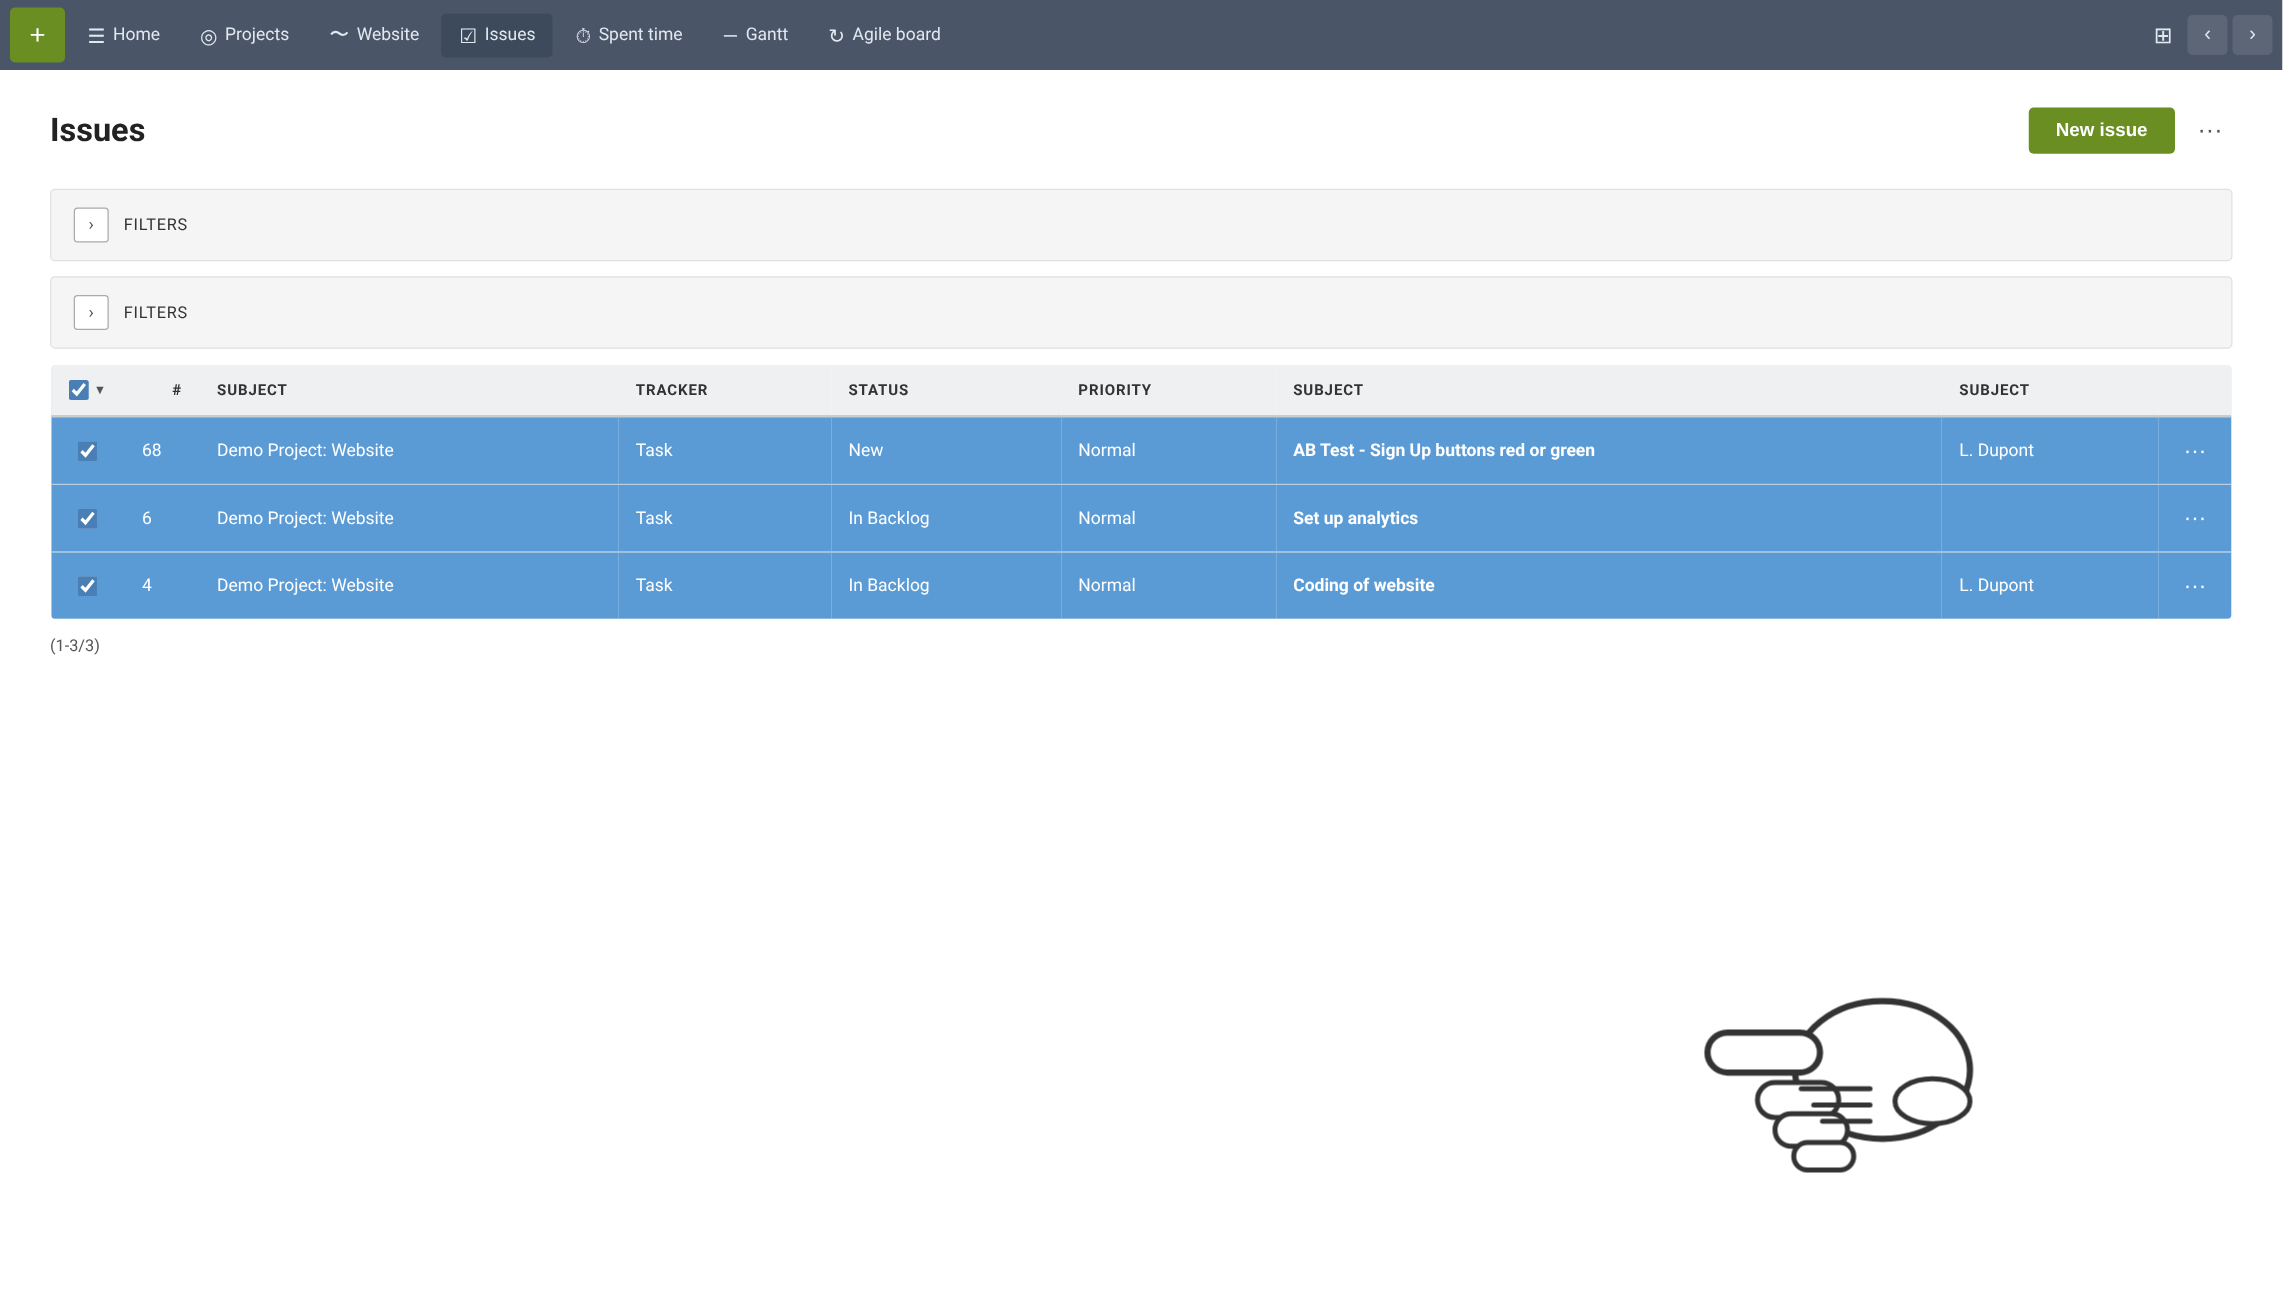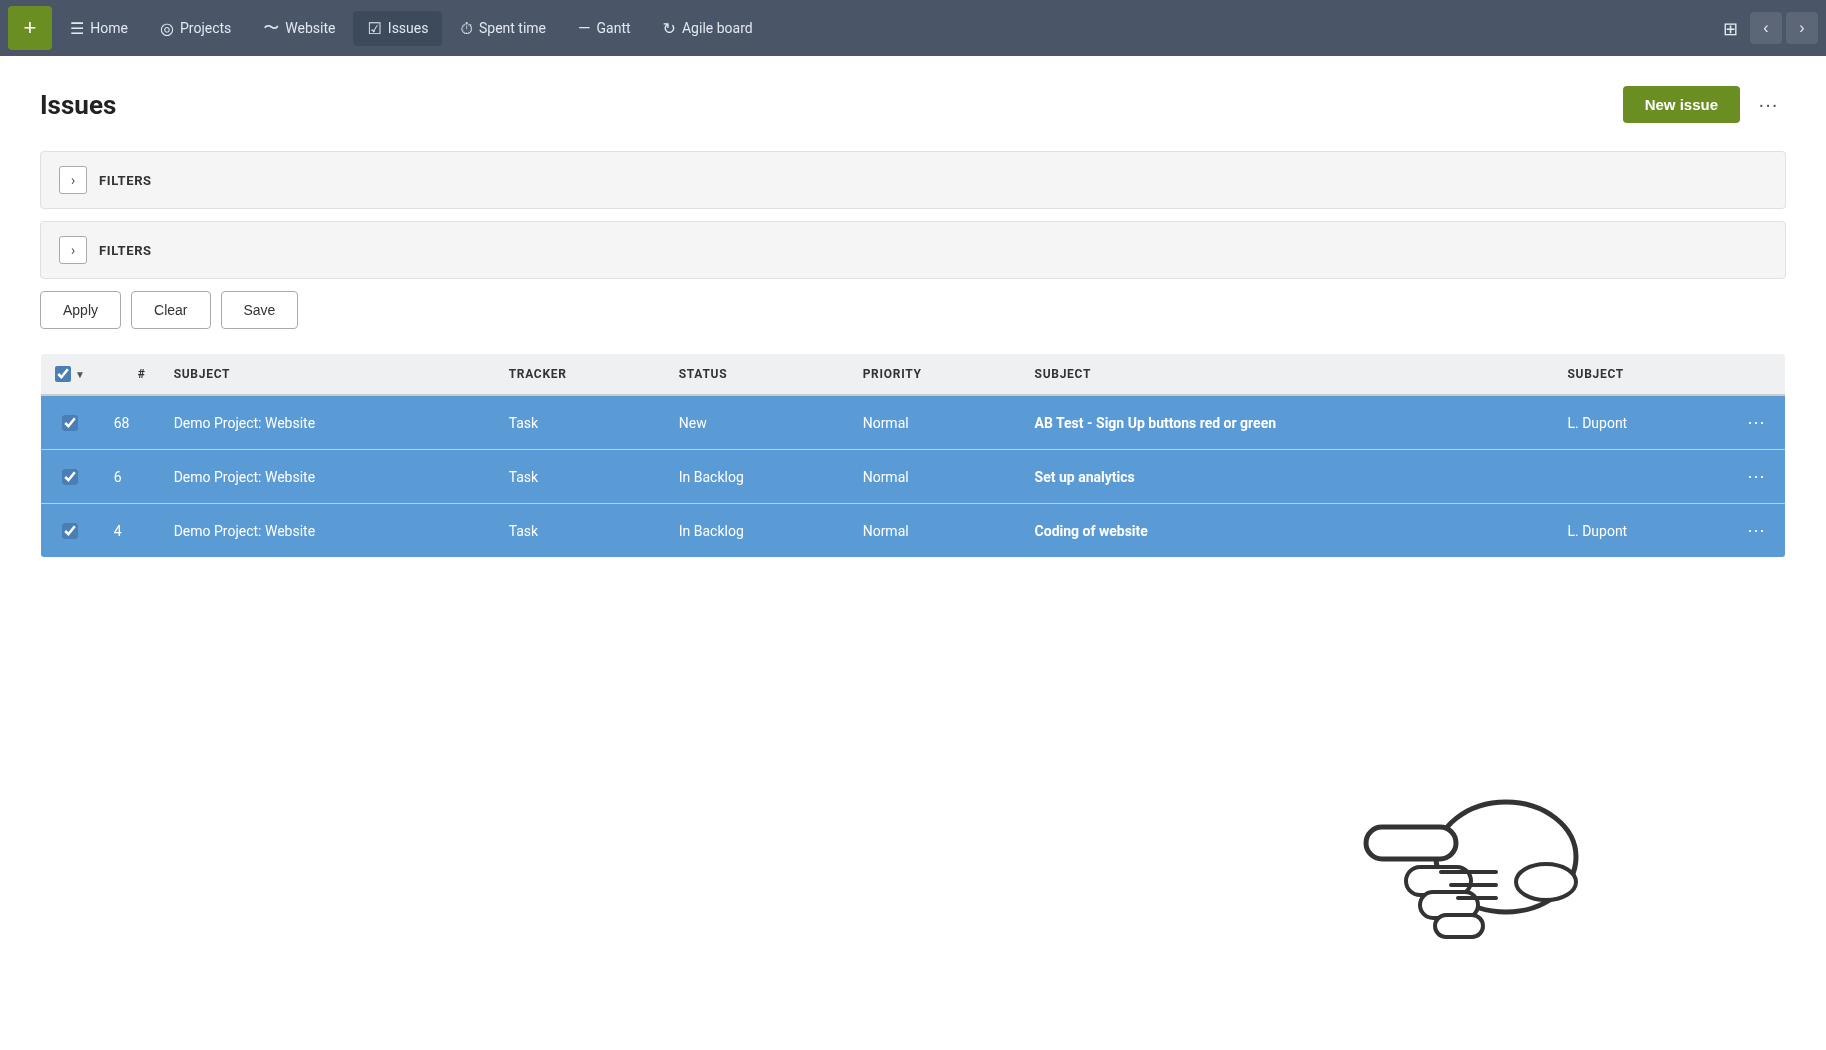--- a/index.html
+++ b/index.html
@@ -130,21 +130,21 @@
       border-radius: 3px;
       display: flex;
       align-items: center;
       justify-content: center;
       font-size: 14px;
       color: #555;
       cursor: pointer;
       flex-shrink: 0;
     }
     .section-label {
-      font-weight: 700;
+      font-weight: 400;
       font-size: 13px;
       color: #333;
       letter-spacing: 0.05em;
     }
 
     
     .action-buttons {
       display: flex;
       gap: 10px;
       margin-bottom: 24px;
@@ -311,25 +311,20 @@
     <span class="section-label">FILTERS</span>
   </div>
 
   <div class="collapsible-section">
     <div class="collapse-btn">
       <span>›</span>
     </div>
     <span class="section-label">FILTERS</span>
   </div>
 
-  <div class="action-buttons">
-    <button class="btn-action">Apply</button>
-    <button class="btn-action">Clear</button>
-    <button class="btn-action">Save</button>
-  </div>
 
   <table class="issues-table">
     <thead>
       <tr>
         <th class="check-col">
           <div class="th-check">
             <input type="checkbox" checked="" style="">
             <span class="sort-arrow">▼</span>
           </div>
         </th>
@@ -450,20 +445,23 @@
         <td>
           <span>L. Dupont</span>
         </td>
         <td class="menu-col">
           <button class="row-menu-btn">···</button>
         </td>
       </tr>
     </tbody>
   </table>
 
+  <div class="pagination-info">
+    <span>(1-3/3)</span>
+  </div>
 
 </div>
 
 <div class="hand-overlay">
   <svg viewBox="0 0 300 240" xmlns="http://www.w3.org/2000/svg" width="300" height="240">
 
     <g transform="scale(-1,1) translate(-280,0)">
 
       <ellipse cx="120" cy="130" rx="70" ry="55" fill="white" stroke="#333" stroke-width="5"></ellipse>
 

